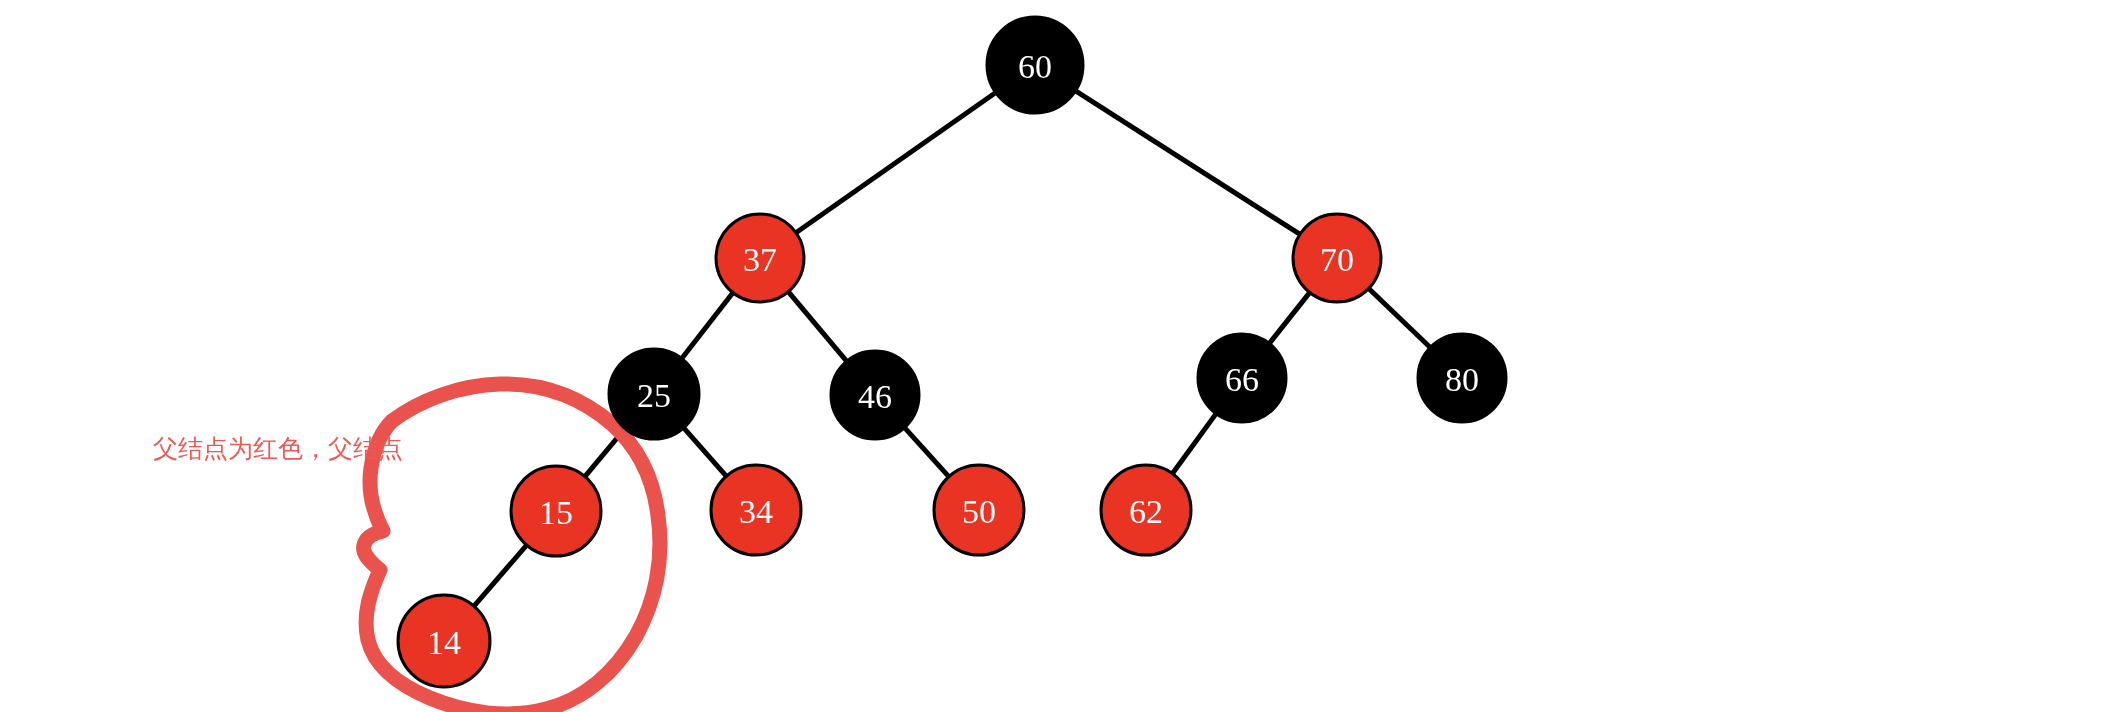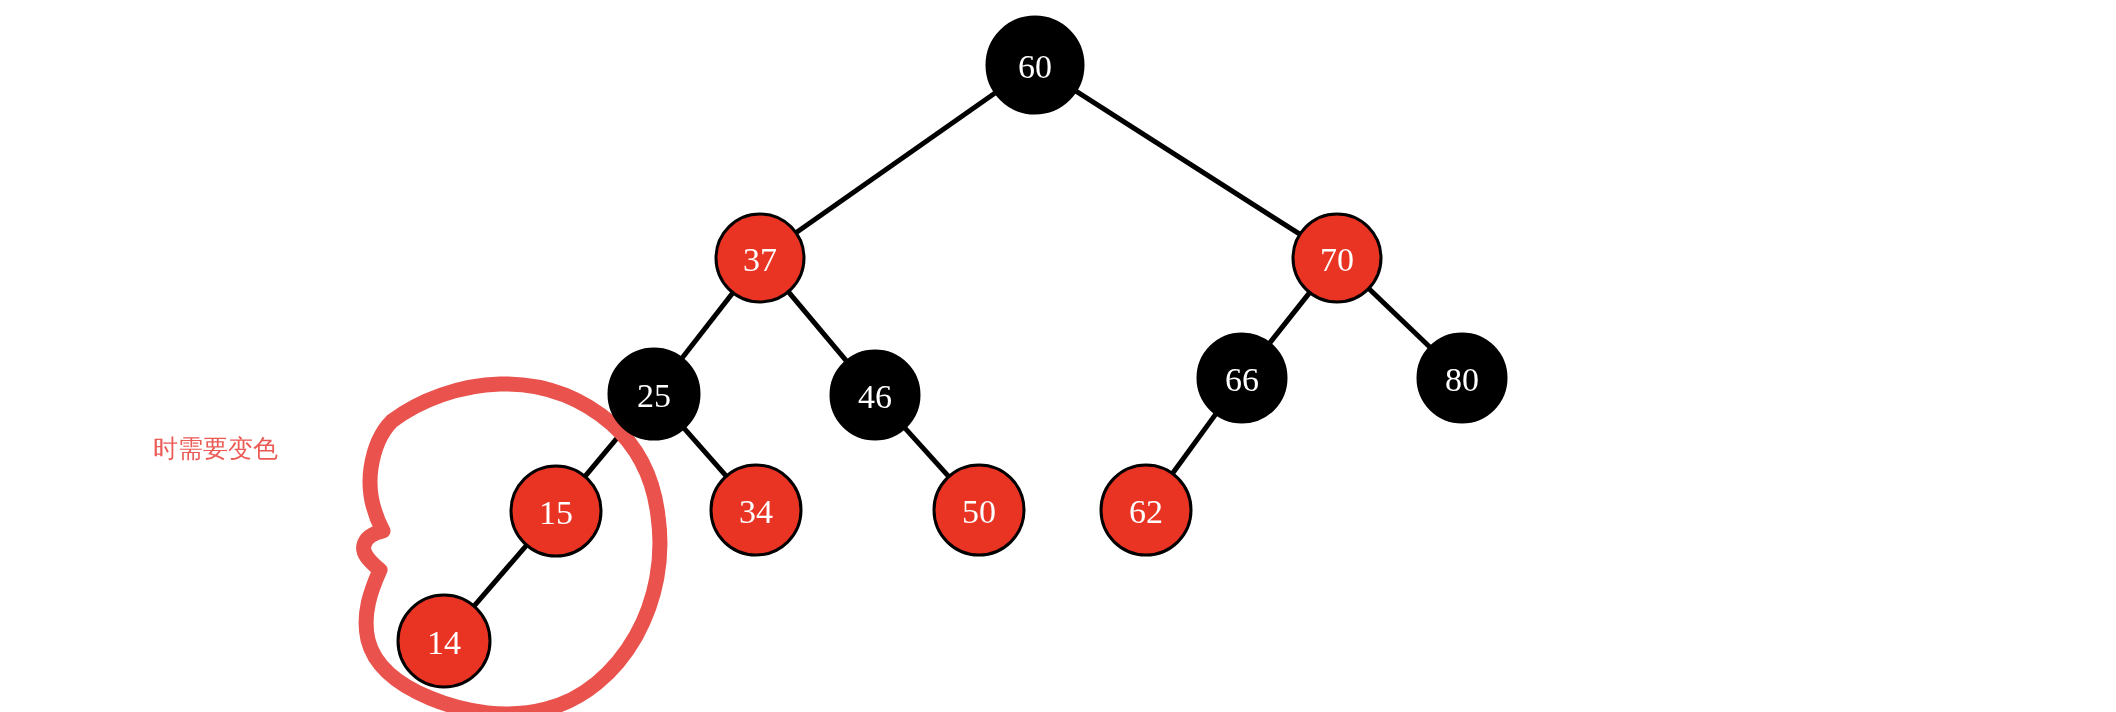--- a/index.html
+++ b/index.html
@@ -150,16 +150,16 @@
           <text x="1146" y="511" class="node-label">62</text>
         </g>
         <g>
           <circle cx="444" cy="641" r="46" class="node-circle-red"></circle>
           <text x="444" y="642" class="node-label">14</text>
         </g>
       </g>
   </svg>
 
   <div id="annotation-text">
-    <div>时需要变色</div>
+    <div>父结点为红色，父结点</div>
   </div>
 
 </div>
 
 </body></html>

